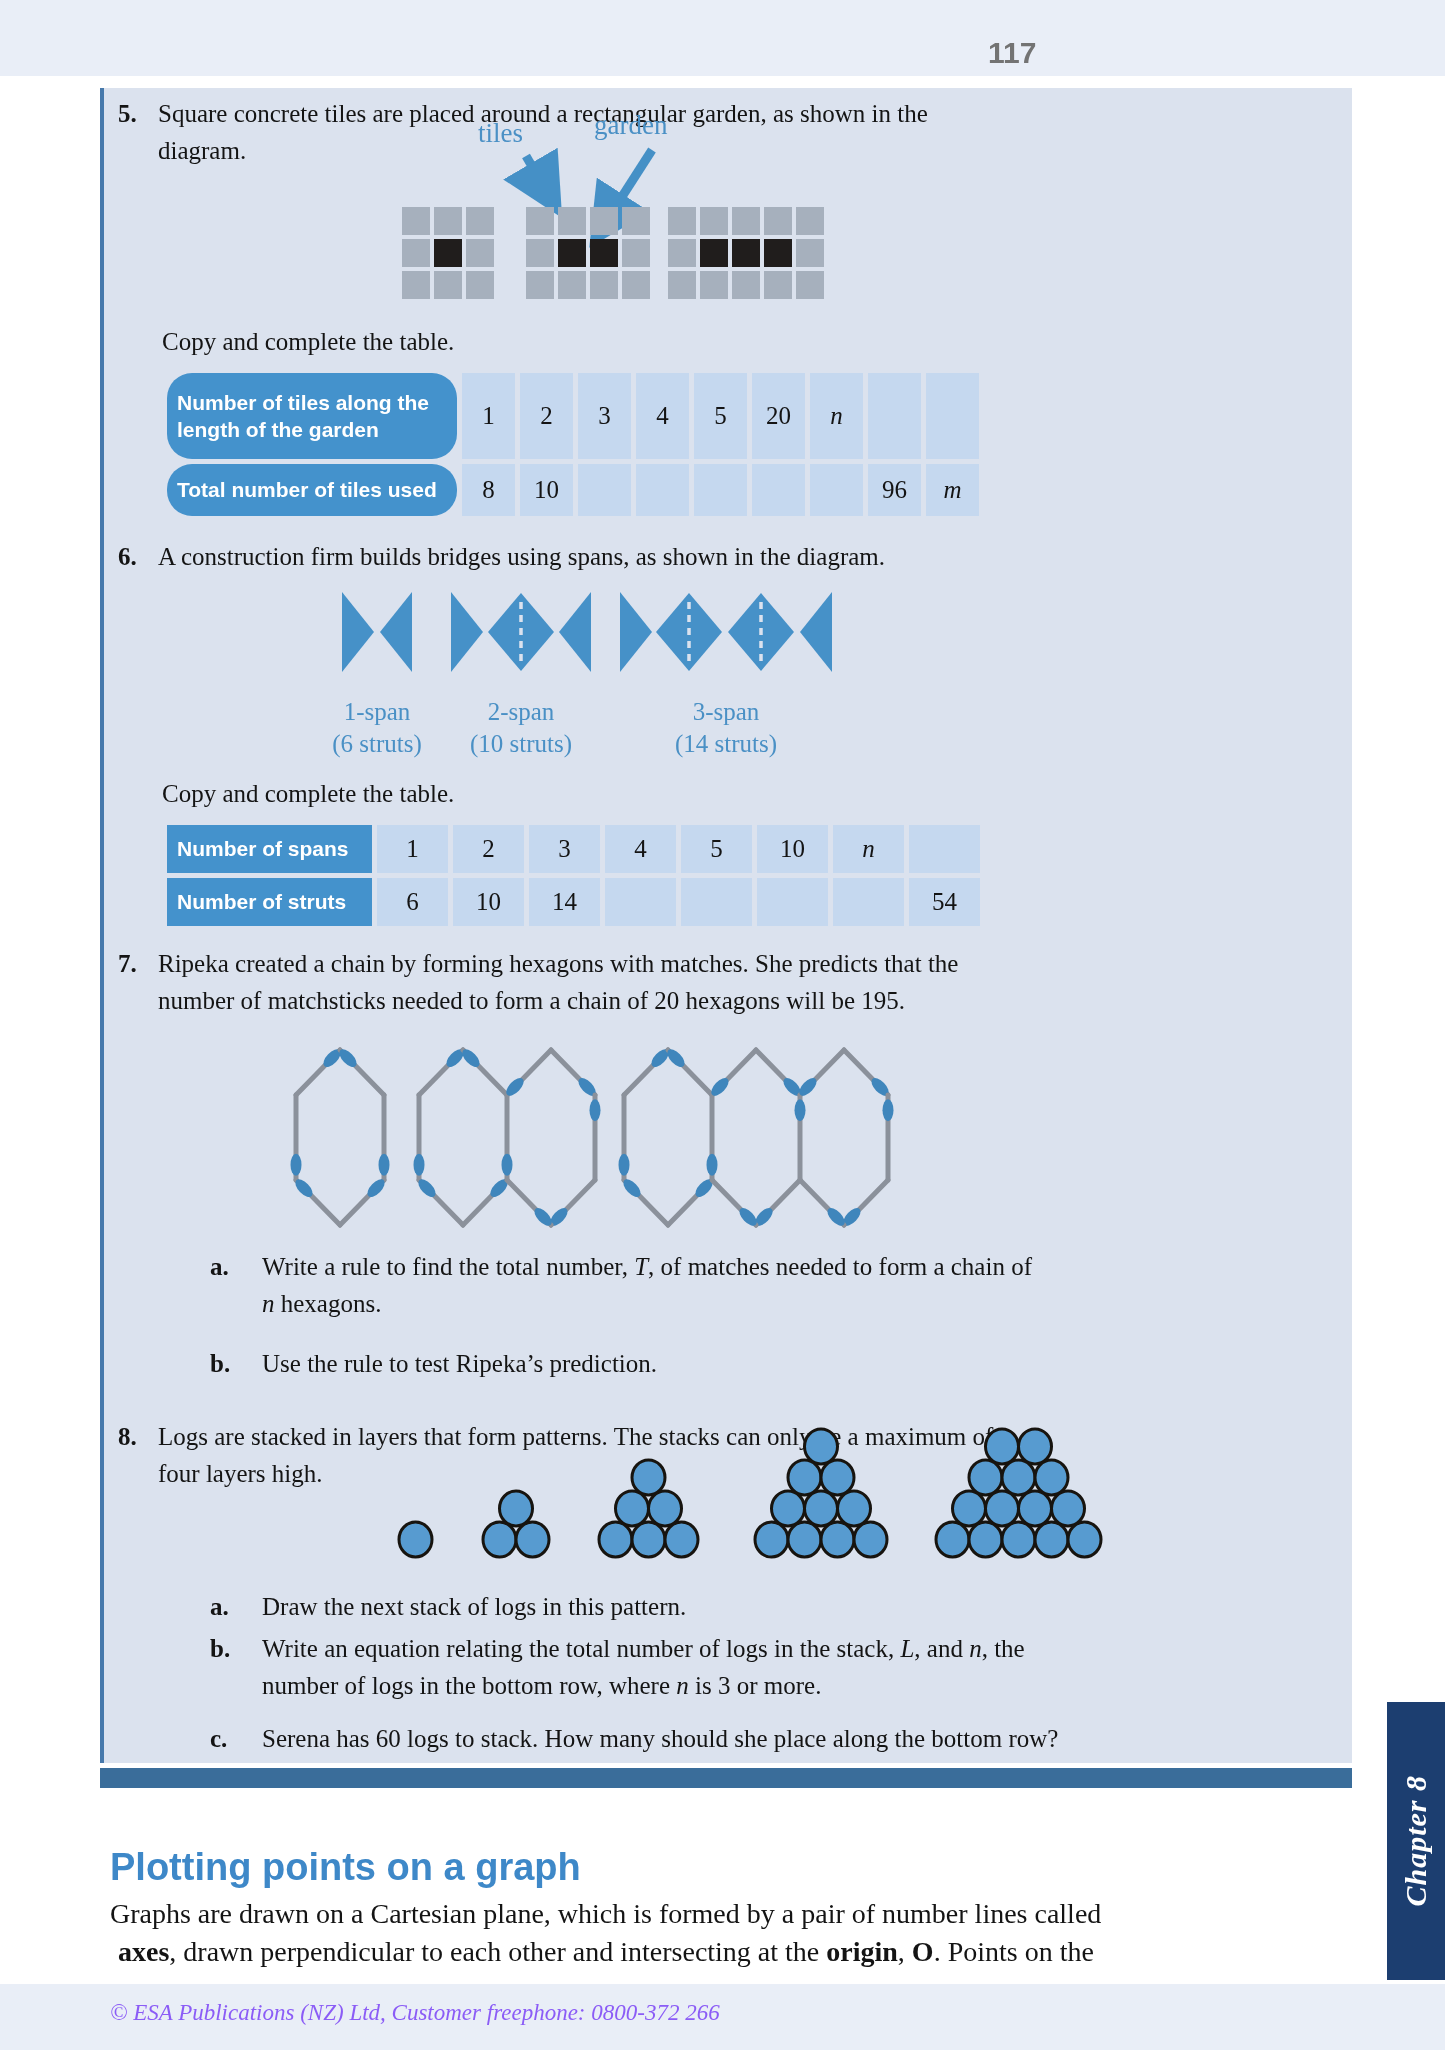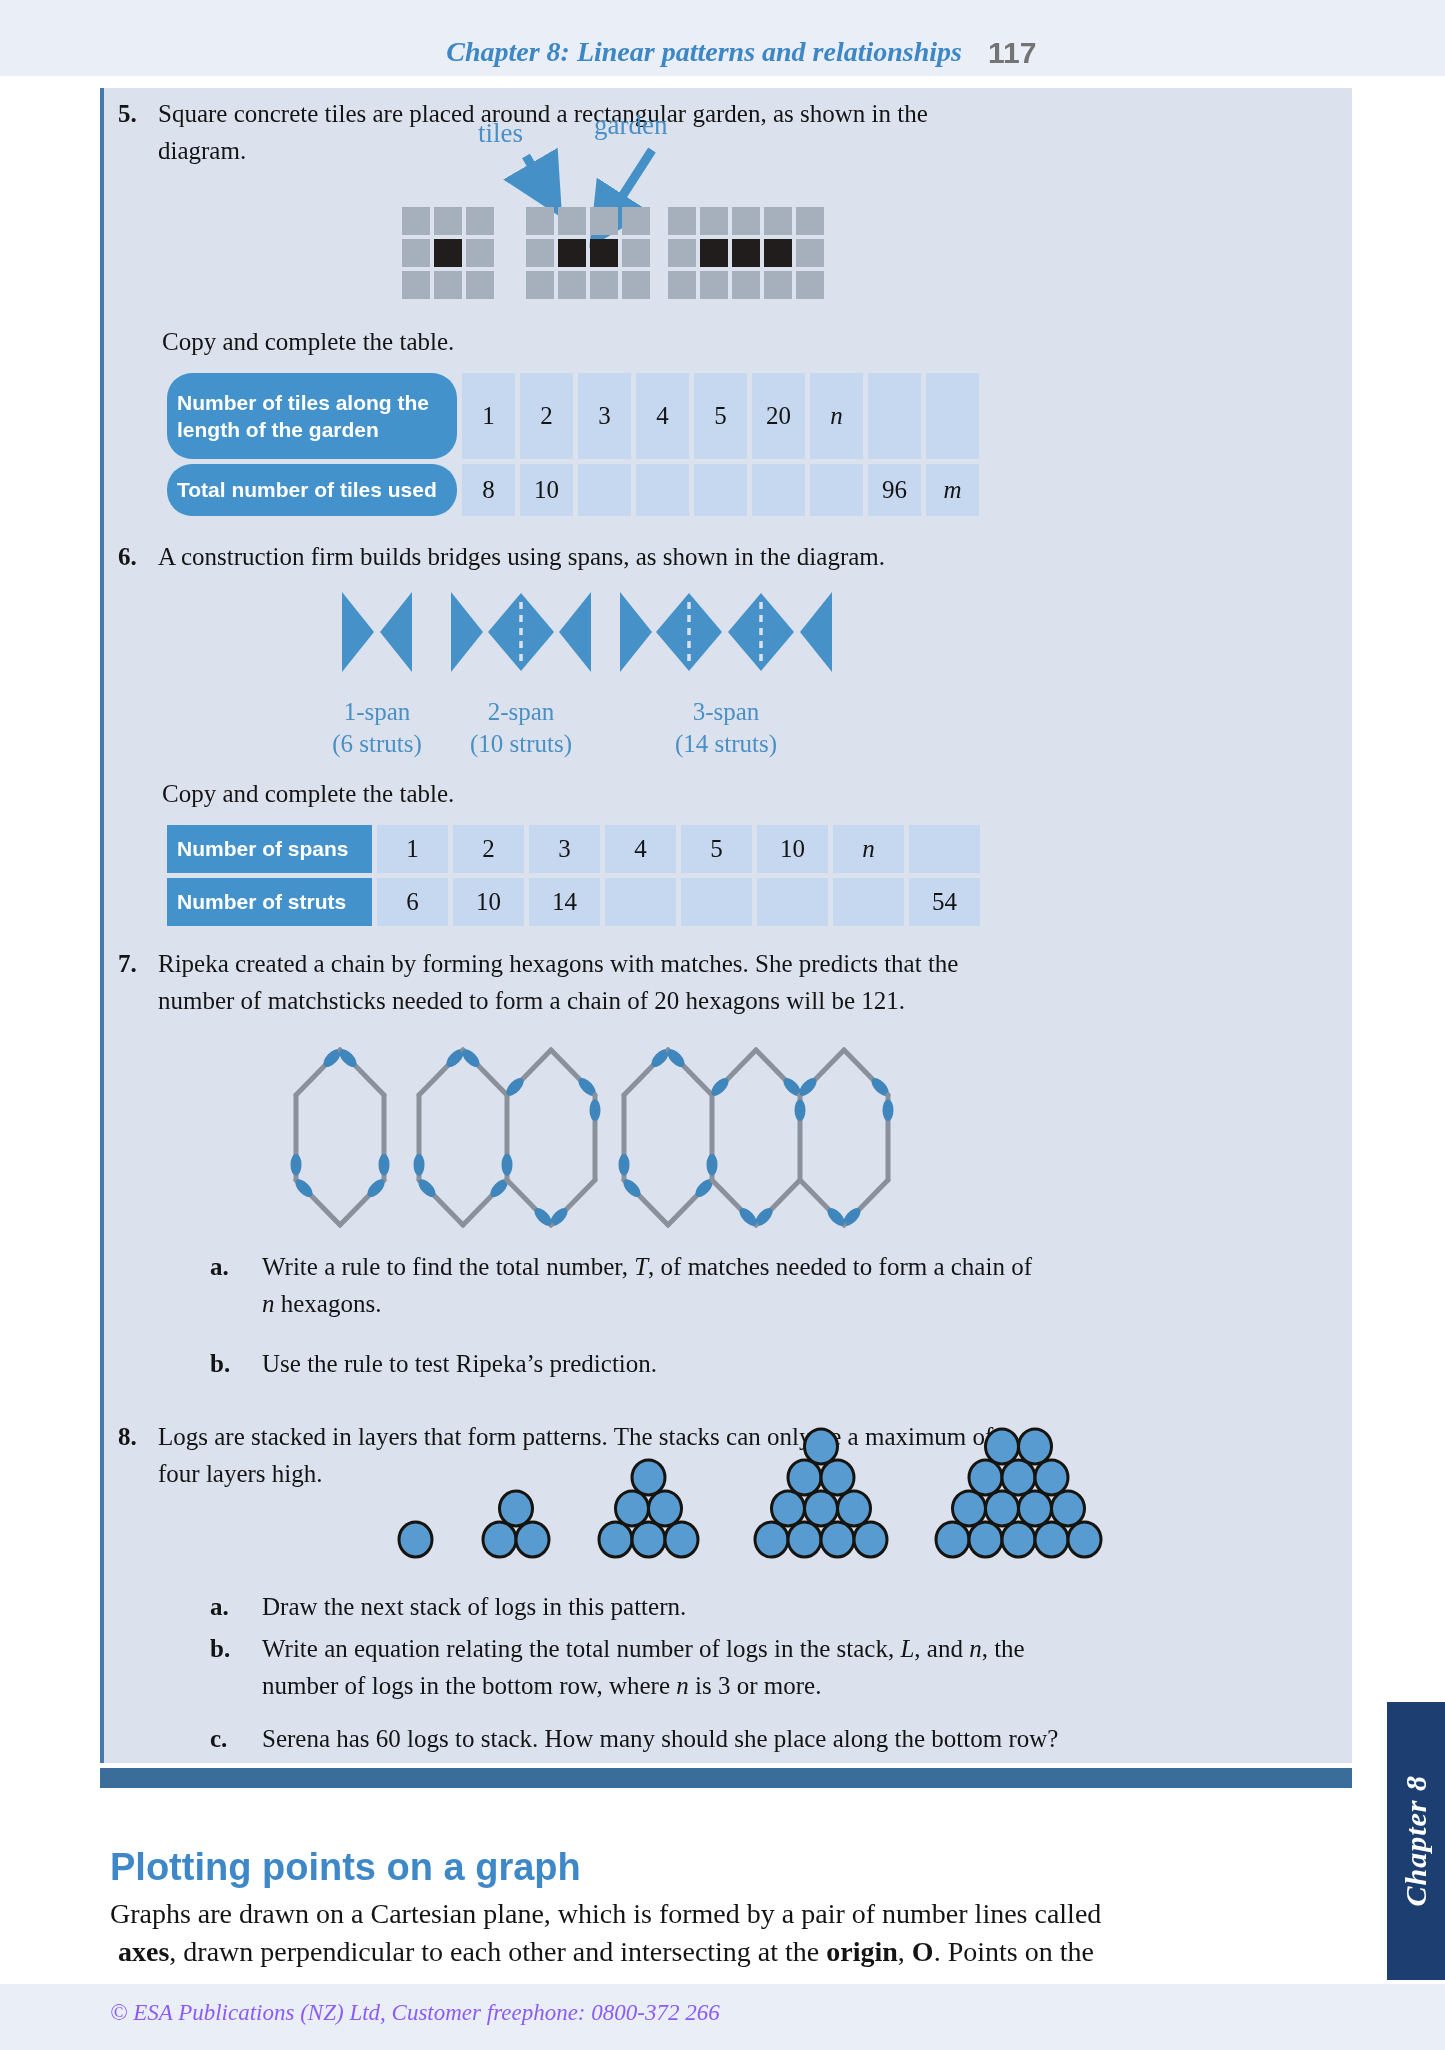--- a/index.html
+++ b/index.html
@@ -39,21 +39,20 @@
   .chapter-tab span{writing-mode:vertical-rl;transform:rotate(180deg);
      font:bold italic 30px "Liberation Serif",serif;color:#fff;letter-spacing:1px;white-space:nowrap;}
   .divider{background:#3a6d9a;}
 </style>
 </head>
 <body>
 
 <div class="page">
 
   <div class="abs band" style="left:0;top:0;width:1445px;height:76px"></div>
-  <div class="abs header-title" style="left:0;top:36px;width:962px;text-align:right">Chapter 8: Linear patterns and relationships</div>
   <div class="abs page-num" style="left:988px;top:36px">117</div>
 
   <div class="abs content-box" style="left:100px;top:88px;width:1252px;height:1675px">
 
     <div class="abs t b" style="left:14px;top:12px">5.</div>
     <div class="abs t" style="left:54px;top:12px">Square concrete tiles are placed around a rectangular garden, as shown in the</div>
     <div class="abs t" style="left:54px;top:49px">diagram.</div>
 
     <div class="abs lbl" style="left:374px;top:30px">tiles</div>
     <div class="abs lbl" style="left:490px;top:22px">garden</div>
@@ -201,21 +200,21 @@
         <td></td>
         <td></td>
         <td></td>
         <td>54</td>
       </tr>
     </tbody>
       </table>
 
     <div class="abs t b" style="left:14px;top:862px">7.</div>
     <div class="abs t" style="left:54px;top:862px">Ripeka created a chain by forming hexagons with matches. She predicts that the</div>
-    <div class="abs t" style="left:54px;top:899px">number of matchsticks needed to form a chain of 20 hexagons will be 121.</div>
+    <div class="abs t" style="left:54px;top:899px">number of matchsticks needed to form a chain of 20 hexagons will be 195.</div>
 
     <svg class="abs hex-chain" style="left:182px;top:954px" width="108" height="191">
         <line x1="10" y1="138" x2="10" y2="53" stroke="#8b919b" stroke-width="5" stroke-linecap="round"></line>
         <ellipse cx="10" cy="122.7" rx="11" ry="5.5" fill="#3f86bc" transform="rotate(-90 10 122.7)"></ellipse>
         <line x1="10" y1="53" x2="54" y2="8" stroke="#8b919b" stroke-width="5" stroke-linecap="round"></line>
         <ellipse cx="46.08" cy="16.1" rx="11" ry="5.5" fill="#3f86bc" transform="rotate(-45.64374571417539 46.08 16.1)"></ellipse>
         <line x1="54" y1="8" x2="98" y2="53" stroke="#8b919b" stroke-width="5" stroke-linecap="round"></line>
         <ellipse cx="61.92" cy="16.1" rx="11" ry="5.5" fill="#3f86bc" transform="rotate(45.64374571417539 61.92 16.1)"></ellipse>
         <line x1="98" y1="53" x2="98" y2="138" stroke="#8b919b" stroke-width="5" stroke-linecap="round"></line>
         <ellipse cx="98" cy="122.7" rx="11" ry="5.5" fill="#3f86bc" transform="rotate(90 98 122.7)"></ellipse>

